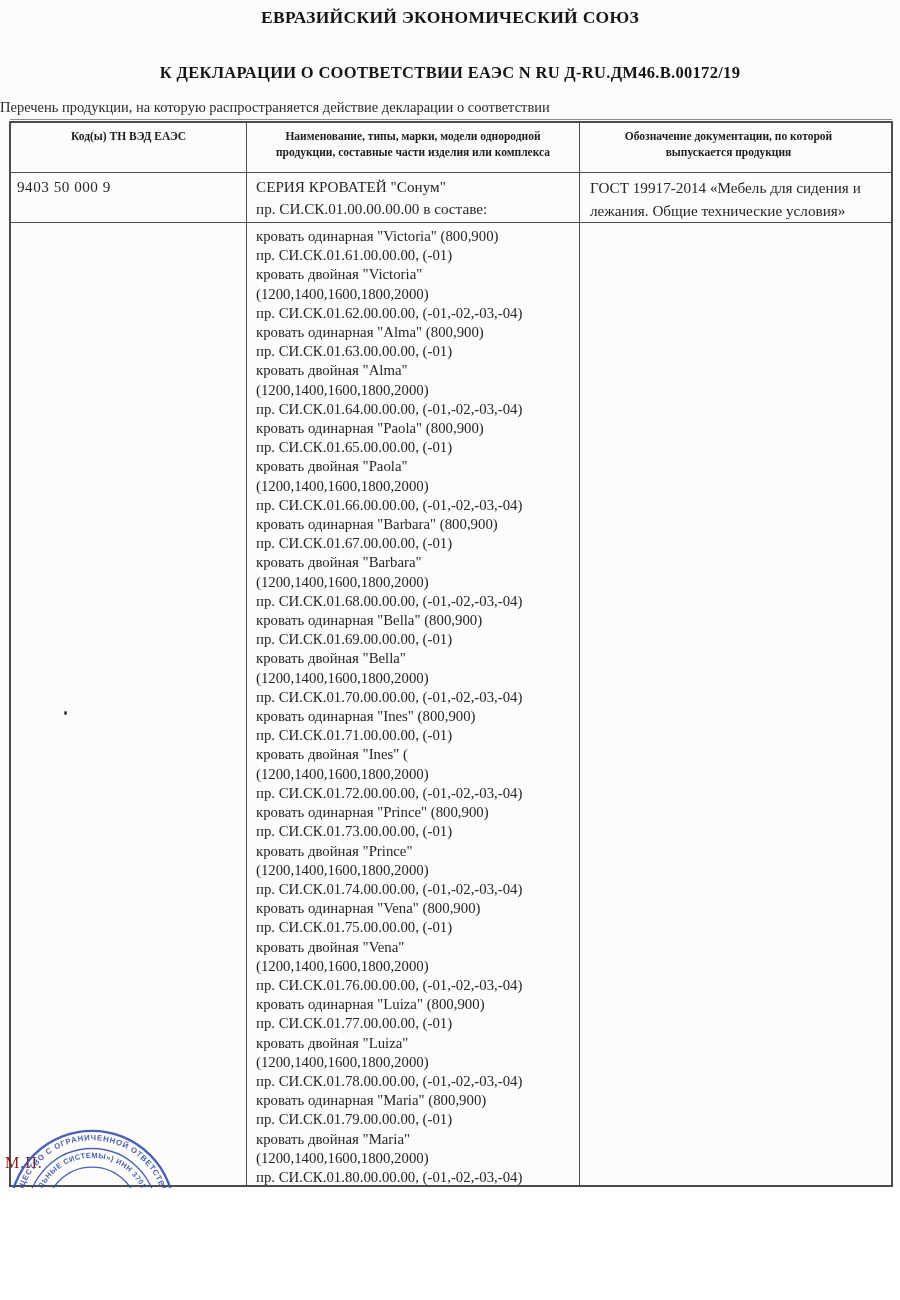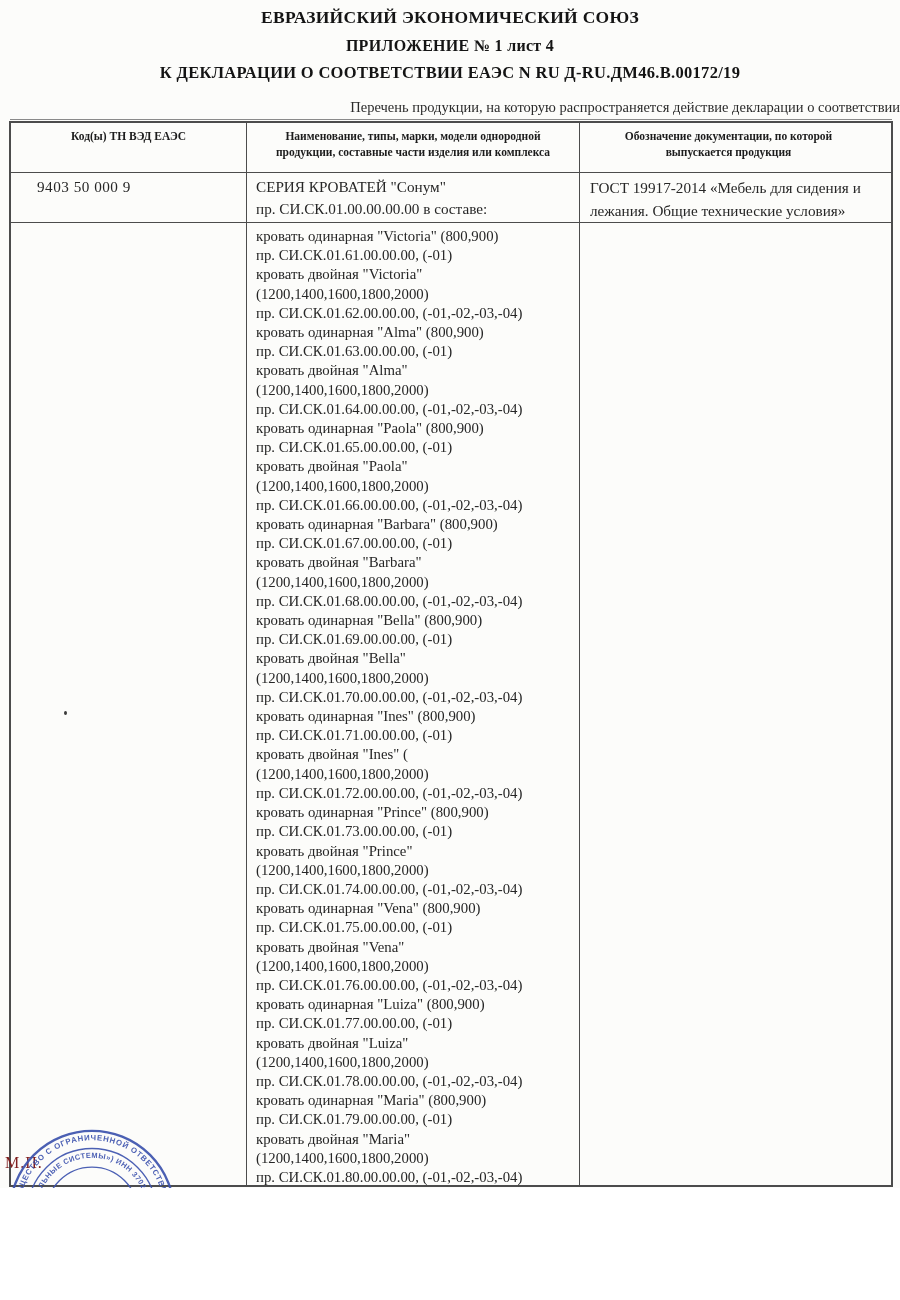--- a/index.html
+++ b/index.html
@@ -4,33 +4,33 @@
 <style>
   * { margin:0; padding:0; box-sizing:border-box; }
   html,body { width:900px; }
   body { font-family:"Liberation Serif","DejaVu Serif",serif; background:#ffffff; }
   #page { position:relative; width:900px; height:1188px; background:#fcfcfa; overflow:hidden; color:#222; }
 
   .hdr { position:absolute; left:0; width:900px; text-align:center; font-weight:bold; color:#141414; letter-spacing:.3px; }
   .h1 { top:7px;  font-size:17.5px; }
   .h2 { top:37px; font-size:16px; }
   .h3 { top:63px; font-size:16.5px; }
-  .subtitle { position:absolute; top:99px; left:0; width:900px; text-align:right; font-size:14.5px; color:#2b2b2b; }
+  .subtitle { position:absolute; top:99px; left:0; width:900px; text-align:left; font-size:14.5px; color:#2b2b2b; }
 
   .table { position:absolute; left:9px; top:121px; width:884px; height:1066px;
            border:2px solid #4c4c4c; box-shadow:0 0 0 1px #fcfcfa, 0 -3px 0 -1px #8a8a8a;
            display:grid; grid-template-columns:236px 333px 1fr; grid-template-rows:50px 50px 1fr; }
   .cell { border-color:#4c4c4c; }
   .colA, .colB { border-right:1.6px solid #4c4c4c; }
   .rowH, .row1 { border-bottom:1.6px solid #4c4c4c; }
   .rowH { font-weight:bold; font-size:11.5px; line-height:1.38; text-align:center; color:#1c1c1c; padding-top:6px; }
   .rowH.colB { padding-left:26px; padding-right:26px; }
   .rowH.colC { padding-left:22px; padding-right:36px; }
   .row1 { font-size:15.2px; color:#262626; }
-  .code-cell { padding:5px 4px 0 26px; letter-spacing:.5px; }
+  .code-cell { padding:5px 4px 0 6px; letter-spacing:.5px; }
   .name-cell { padding:3px 4px 0 9px; line-height:22px; }
   .docs-cell { padding:3px 21px 0 10px; line-height:23px; }
   .list-cell { padding:4px 0 0 9px; font-size:14.8px; line-height:19.2px; color:#262626; white-space:nowrap; }
 
   .mp { position:absolute; left:5px; top:1154px; font-size:16px; color:#7f1d1d; letter-spacing:1px; z-index:1; }
   .sigline-left  { position:absolute; left:24px;  top:1238px; width:182px; border-top:1px solid #bfbfbf; z-index:0; }
   .siglabel { position:absolute; left:116px; top:1242px; font-size:7.5px; color:#9a9a9a; z-index:1; }
 
   .name { position:absolute; left:520px; top:1208px; width:352px; text-align:center; font-size:15.5px; color:#3b82f6; }
   .sigline-right { position:absolute; left:523px; top:1237px; width:348px; border-top:1px solid #b5b5b5; }
@@ -46,21 +46,20 @@
   .signature { position:absolute; left:60px; top:1185px; width:220px; height:115px; z-index:3; }
 
   .speck { position:absolute; left:64px; top:711px; width:3px; height:4px; background:#3a3a3a; border-radius:50%; }
 </style>
 </head>
 <body>
 
 <div id="page">
 
   <div class="hdr h1">ЕВРАЗИЙСКИЙ ЭКОНОМИЧЕСКИЙ СОЮЗ</div>
-  <div class="hdr h2">ПРИЛОЖЕНИЕ № 1 лист 4</div>
   <div class="hdr h3">К ДЕКЛАРАЦИИ О СООТВЕТСТВИИ ЕАЭС N RU Д-RU.ДМ46.В.00172/19</div>
   <div class="subtitle">Перечень продукции, на которую распространяется действие декларации о соответствии</div>
 
   <div class="table">
     <div class="cell rowH colA">Код(ы) ТН ВЭД ЕАЭС</div>
     <div class="cell rowH colB">Наименование, типы, марки, модели однородной продукции, составные части изделия или комплекса</div>
     <div class="cell rowH colC">Обозначение документации, по которой выпускается продукция</div>
 
     <div class="cell row1 colA code-cell">9403 50 000 9</div>
     <div class="cell row1 colB name-cell">

